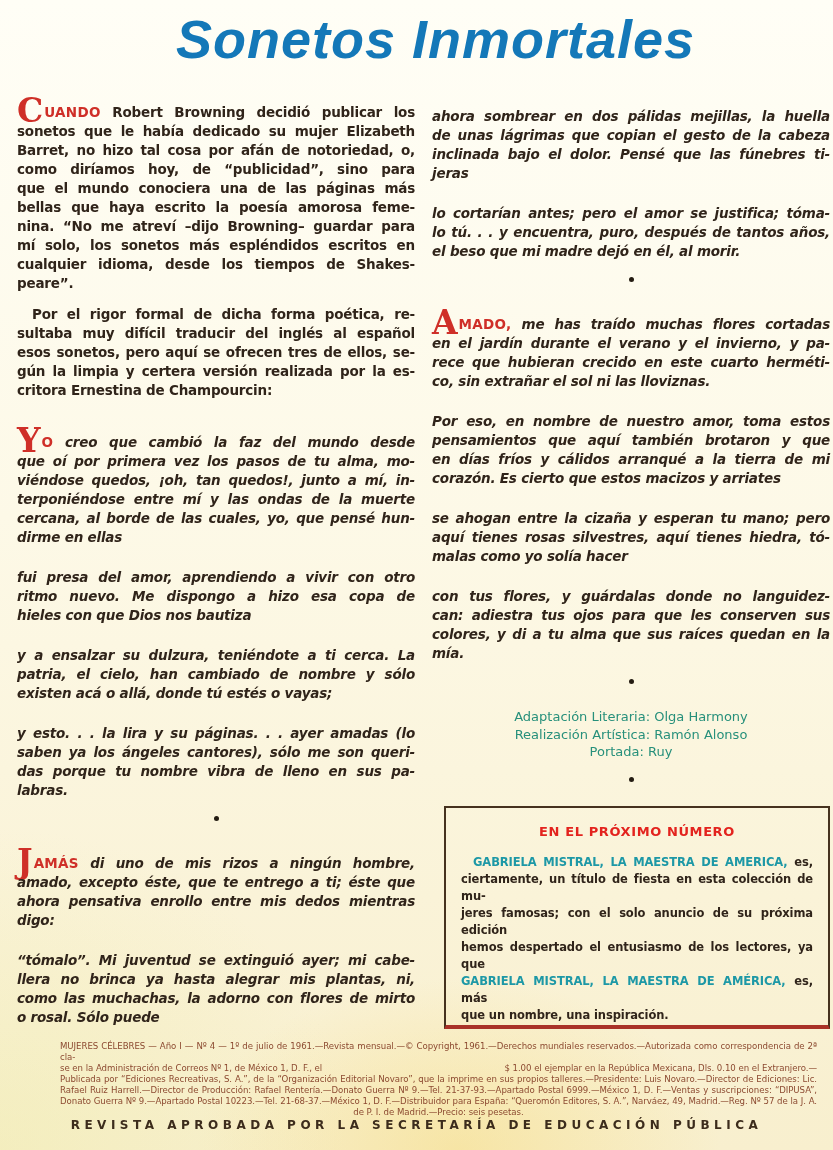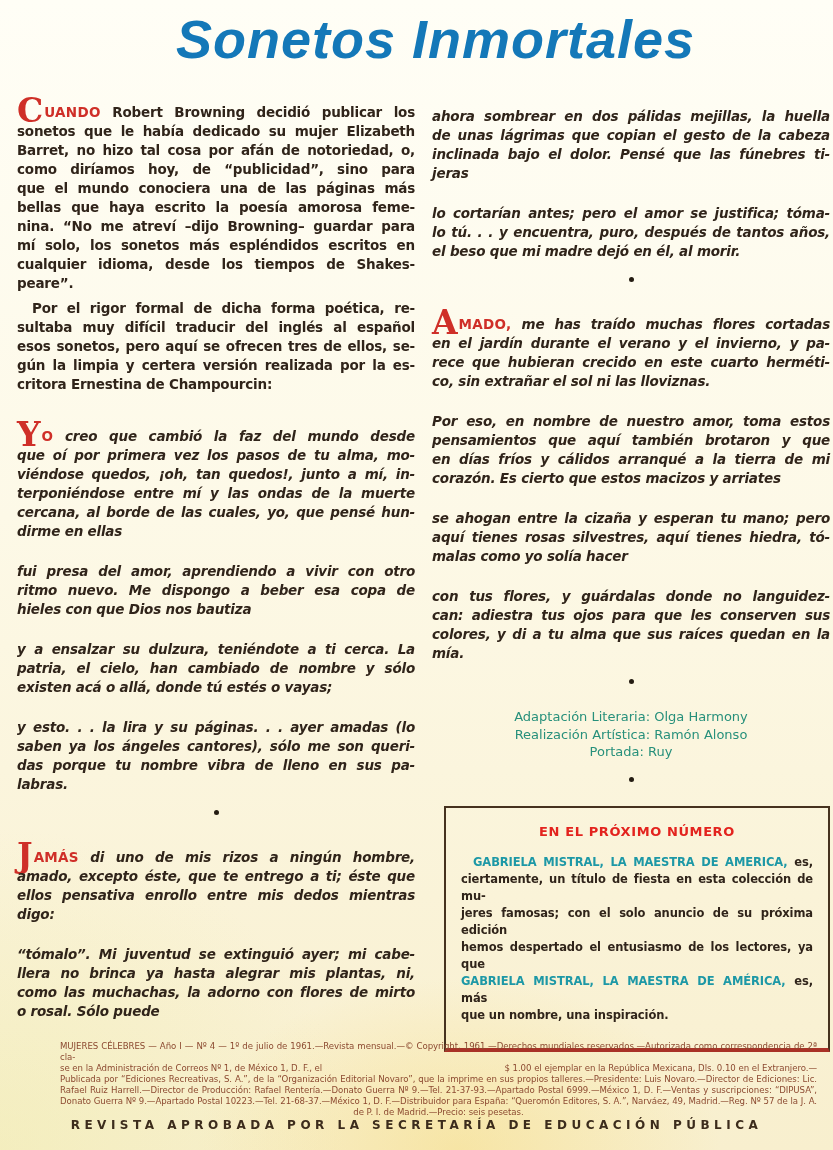--- a/index.html
+++ b/index.html
@@ -18,41 +18,41 @@
   }
   .col{
     position:absolute;top:103px;width:398px;
     font-size:13.5px;line-height:19px;font-weight:bold;letter-spacing:-0.2px;
     color:#30241a;
   }
   .col.left{left:17px;}
   .col.right{left:432px;top:107px;}
   .blk{margin-top:21px;}
   .col .blocks > .blk:first-child{margin-top:0;}
-  .blk.cont{margin-top:6px;}
+  .blk.cont{margin-top:12px;}
   .blk.sect{margin-top:33px;}
   .poem{font-style:italic;}
   .tl{white-space:normal;}
   .tl.j{text-align:justify;text-align-last:justify;}
   .tl.ind{text-indent:15px;}
   .sep-bullet{width:5px;height:5px;border-radius:50%;background:#241c12;margin:16px auto 24px;}
   .cap{
     display:inline-block;font-family:"DejaVu Serif",serif;font-weight:bold;font-style:normal;
     font-size:33px;line-height:24px;margin:-8px 1px -2px 0;vertical-align:-5px;
     color:#cf2f28;letter-spacing:0;
   }
   .caps{color:#cf2f28;font-style:normal;letter-spacing:0.3px;}
   .credits{
     margin-top:22px;text-align:center;color:#27907b;
     font-size:13px;line-height:17.5px;font-weight:normal;letter-spacing:0;
   }
   .next-box{
     margin-top:20px;margin-left:12px;
     border:2px solid #46321f;border-bottom:4px solid #a93227;
-    padding:14px 15px 24px;
+    padding:14px 15px 1px;
   }
   .box-title{
     text-align:center;color:#e3231e;font-size:13px;font-weight:bold;
     letter-spacing:0.6px;margin-bottom:13px;font-style:normal;
   }
   .box-body{font-size:11.5px;line-height:17px;font-weight:bold;letter-spacing:-0.1px;font-style:normal;}
   .box-body .tl.ind{text-indent:12px;}
   .teal{color:#1d98a6;}
   .footer{
     position:absolute;left:17px;right:16px;top:1041px;
@@ -98,39 +98,39 @@
         <div class="blk poem sect">
           <div class="tl j"><span class="cap">Y</span><span class="caps">O</span><span> creo que cambió la faz del mundo desde</span></div>
           <div class="tl j"><span>que oí por primera vez los pasos de tu alma, mo-</span></div>
           <div class="tl j"><span>viéndose quedos, ¡oh, tan quedos!, junto a mí, in-</span></div>
           <div class="tl j"><span>terponiéndose entre mí y las ondas de la muerte</span></div>
           <div class="tl j"><span>cercana, al borde de las cuales, yo, que pensé hun-</span></div>
           <div class="tl"><span>dirme en ellas</span></div>
         </div>
         <div class="blk poem">
           <div class="tl j"><span>fui presa del amor, aprendiendo a vivir con otro</span></div>
-          <div class="tl j"><span>ritmo nuevo. Me dispongo a beber esa copa de</span></div>
+          <div class="tl j"><span>ritmo nuevo. Me dispongo a hizo esa copa de</span></div>
           <div class="tl"><span>hieles con que Dios nos bautiza</span></div>
         </div>
         <div class="blk poem">
           <div class="tl j"><span>y a ensalzar su dulzura, teniéndote a ti cerca. La</span></div>
           <div class="tl j"><span>patria, el cielo, han cambiado de nombre y sólo</span></div>
           <div class="tl"><span>existen acá o allá, donde tú estés o vayas;</span></div>
         </div>
         <div class="blk poem">
           <div class="tl j"><span>y esto. . . la lira y su páginas. . . ayer amadas (lo</span></div>
           <div class="tl j"><span>saben ya los ángeles cantores), sólo me son queri-</span></div>
           <div class="tl j"><span>das porque tu nombre vibra de lleno en sus pa-</span></div>
           <div class="tl"><span>labras.</span></div>
         </div>
         <div class="sep-bullet"></div>
         <div class="blk poem sect">
           <div class="tl j"><span class="cap">J</span><span class="caps">AMÁS</span><span> di uno de mis rizos a ningún hombre,</span></div>
           <div class="tl j"><span>amado, excepto éste, que te entrego a ti; éste que</span></div>
-          <div class="tl j"><span>ellos pensativa enrollo entre mis dedos mientras</span></div>
+          <div class="tl j"><span>ahora pensativa enrollo entre mis dedos mientras</span></div>
           <div class="tl"><span>digo:</span></div>
         </div>
         <div class="blk poem">
           <div class="tl j"><span>“tómalo”. Mi juventud se extinguió ayer; mi cabe-</span></div>
           <div class="tl j"><span>llera no brinca ya hasta alegrar mis plantas, ni,</span></div>
           <div class="tl j"><span>como las muchachas, la adorno con flores de mirto</span></div>
           <div class="tl"><span>o rosal. Sólo puede</span></div>
         </div>
       </div>
   </div>

